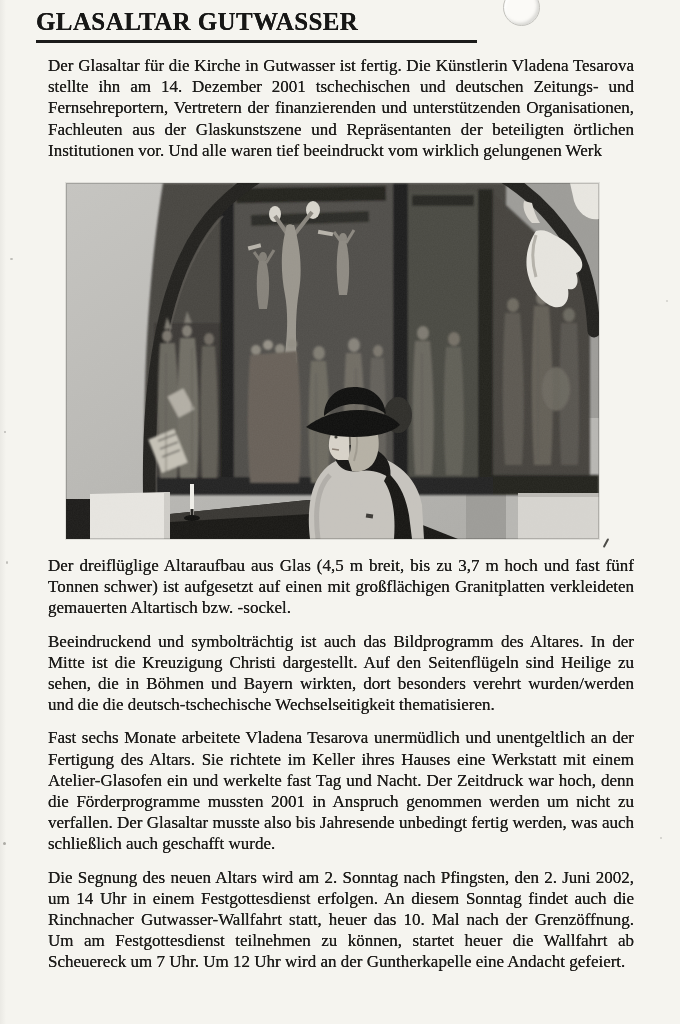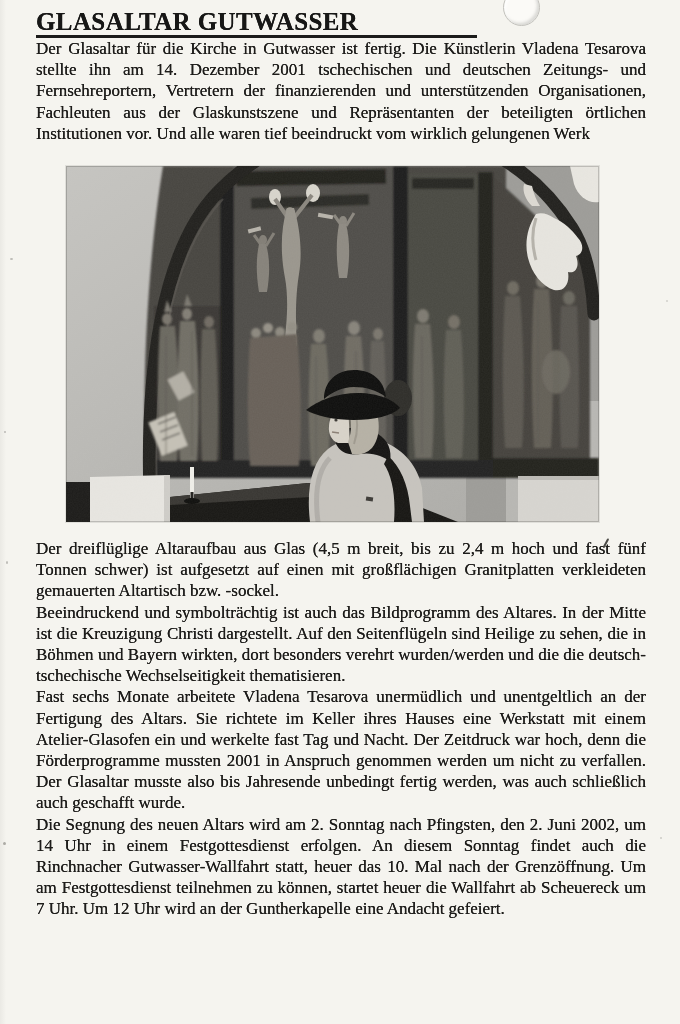--- a/index.html
+++ b/index.html
@@ -19,25 +19,26 @@
   .content{position:absolute;left:36px;top:8px;width:610px;}
   h1.title{
     margin:0;
     font-family:"Liberation Serif", serif;
     font-weight:700;
     font-size:25px;
     line-height:27px;
     letter-spacing:0.4px;
     color:#171716;
     width:441px;
+    padding-bottom:5px;
     border-bottom:3px solid #1b1b1a;
     text-shadow:0 0 0.4px #171716;
   }
   p.bodytext{
-    margin:0;
+    margin:12px;
     font-size:17px;
     line-height:21.2px;
     text-align:justify;
     color:#1d1c1a;
     text-shadow:0 0 0.35px #1d1c1a;
   }
   .intro{margin-top:21px;}
   figure.photo{
     margin:22px 0 16px 30px;
     width:533px;height:356px;
@@ -220,21 +221,21 @@
         <path d="M240,244 C252,234 272,227 292,227 C312,227 328,234 334,242 C326,250 308,254 288,254 C268,254 250,250 240,244 Z" fill="#0e0e0d"></path>
         <path d="M258,233 C258,216 270,204 288,204 C306,204 318,214 320,231 C310,224 300,221 288,221 C276,221 266,226 258,233 Z" fill="#0e0e0d"></path>
       </g>
 
       <rect width="533" height="356" filter="url(#grain)" opacity="0.22"></rect>
       <rect x="0.5" y="0.5" width="532" height="355" fill="none" stroke="rgba(40,40,36,0.22)"></rect>
     </svg>
   </figure>
 
   <div class="body-text">
-    <p class="bodytext">Der dreiflüglige Altaraufbau aus Glas (4,5 m breit, bis zu 2,4 m hoch und fast fünf Tonnen schwer) ist aufgesetzt auf einen mit großflächigen Granitplatten verkleideten gemauerten Altartisch bzw. -sockel.</p>
+    <p class="bodytext">Der dreiflüglige Altaraufbau aus Glas (4,5 m breit, bis zu 3,7 m hoch und fast fünf Tonnen schwer) ist aufgesetzt auf einen mit großflächigen Granitplatten verkleideten gemauerten Altartisch bzw. -sockel.</p>
     <p class="bodytext">Beeindruckend und symbolträchtig ist auch das Bildprogramm des Altares. In der Mitte ist die Kreuzigung Christi dargestellt. Auf den Seitenflügeln sind Heilige zu sehen, die in Böhmen und Bayern wirkten, dort besonders verehrt wurden/werden und die die deutsch-tschechische Wechselseitigkeit thematisieren.</p>
     <p class="bodytext">Fast sechs Monate arbeitete Vladena Tesarova unermüdlich und unentgeltlich an der Fertigung des Altars. Sie richtete im Keller ihres Hauses eine Werkstatt mit einem Atelier-Glasofen ein und werkelte fast Tag und Nacht. Der Zeitdruck war hoch, denn die Förderprogramme mussten 2001 in Anspruch genommen werden um nicht zu verfallen. Der Glasaltar musste also bis Jahresende unbedingt fertig werden, was auch schließlich auch geschafft wurde.</p>
     <p class="bodytext">Die Segnung des neuen Altars wird am 2. Sonntag nach Pfingsten, den 2. Juni 2002, um 14 Uhr in einem Festgottesdienst erfolgen. An diesem Sonntag findet auch die Rinchnacher Gutwasser-Wallfahrt statt, heuer das 10. Mal nach der Grenzöffnung. Um am Festgottesdienst teilnehmen zu können, startet heuer die Wallfahrt ab Scheuereck um 7 Uhr. Um 12 Uhr wird an der Guntherkapelle eine Andacht gefeiert.</p>
   </div>
 
 </div>
 
 <div class="tick-mark"></div>
 
 </body></html>

